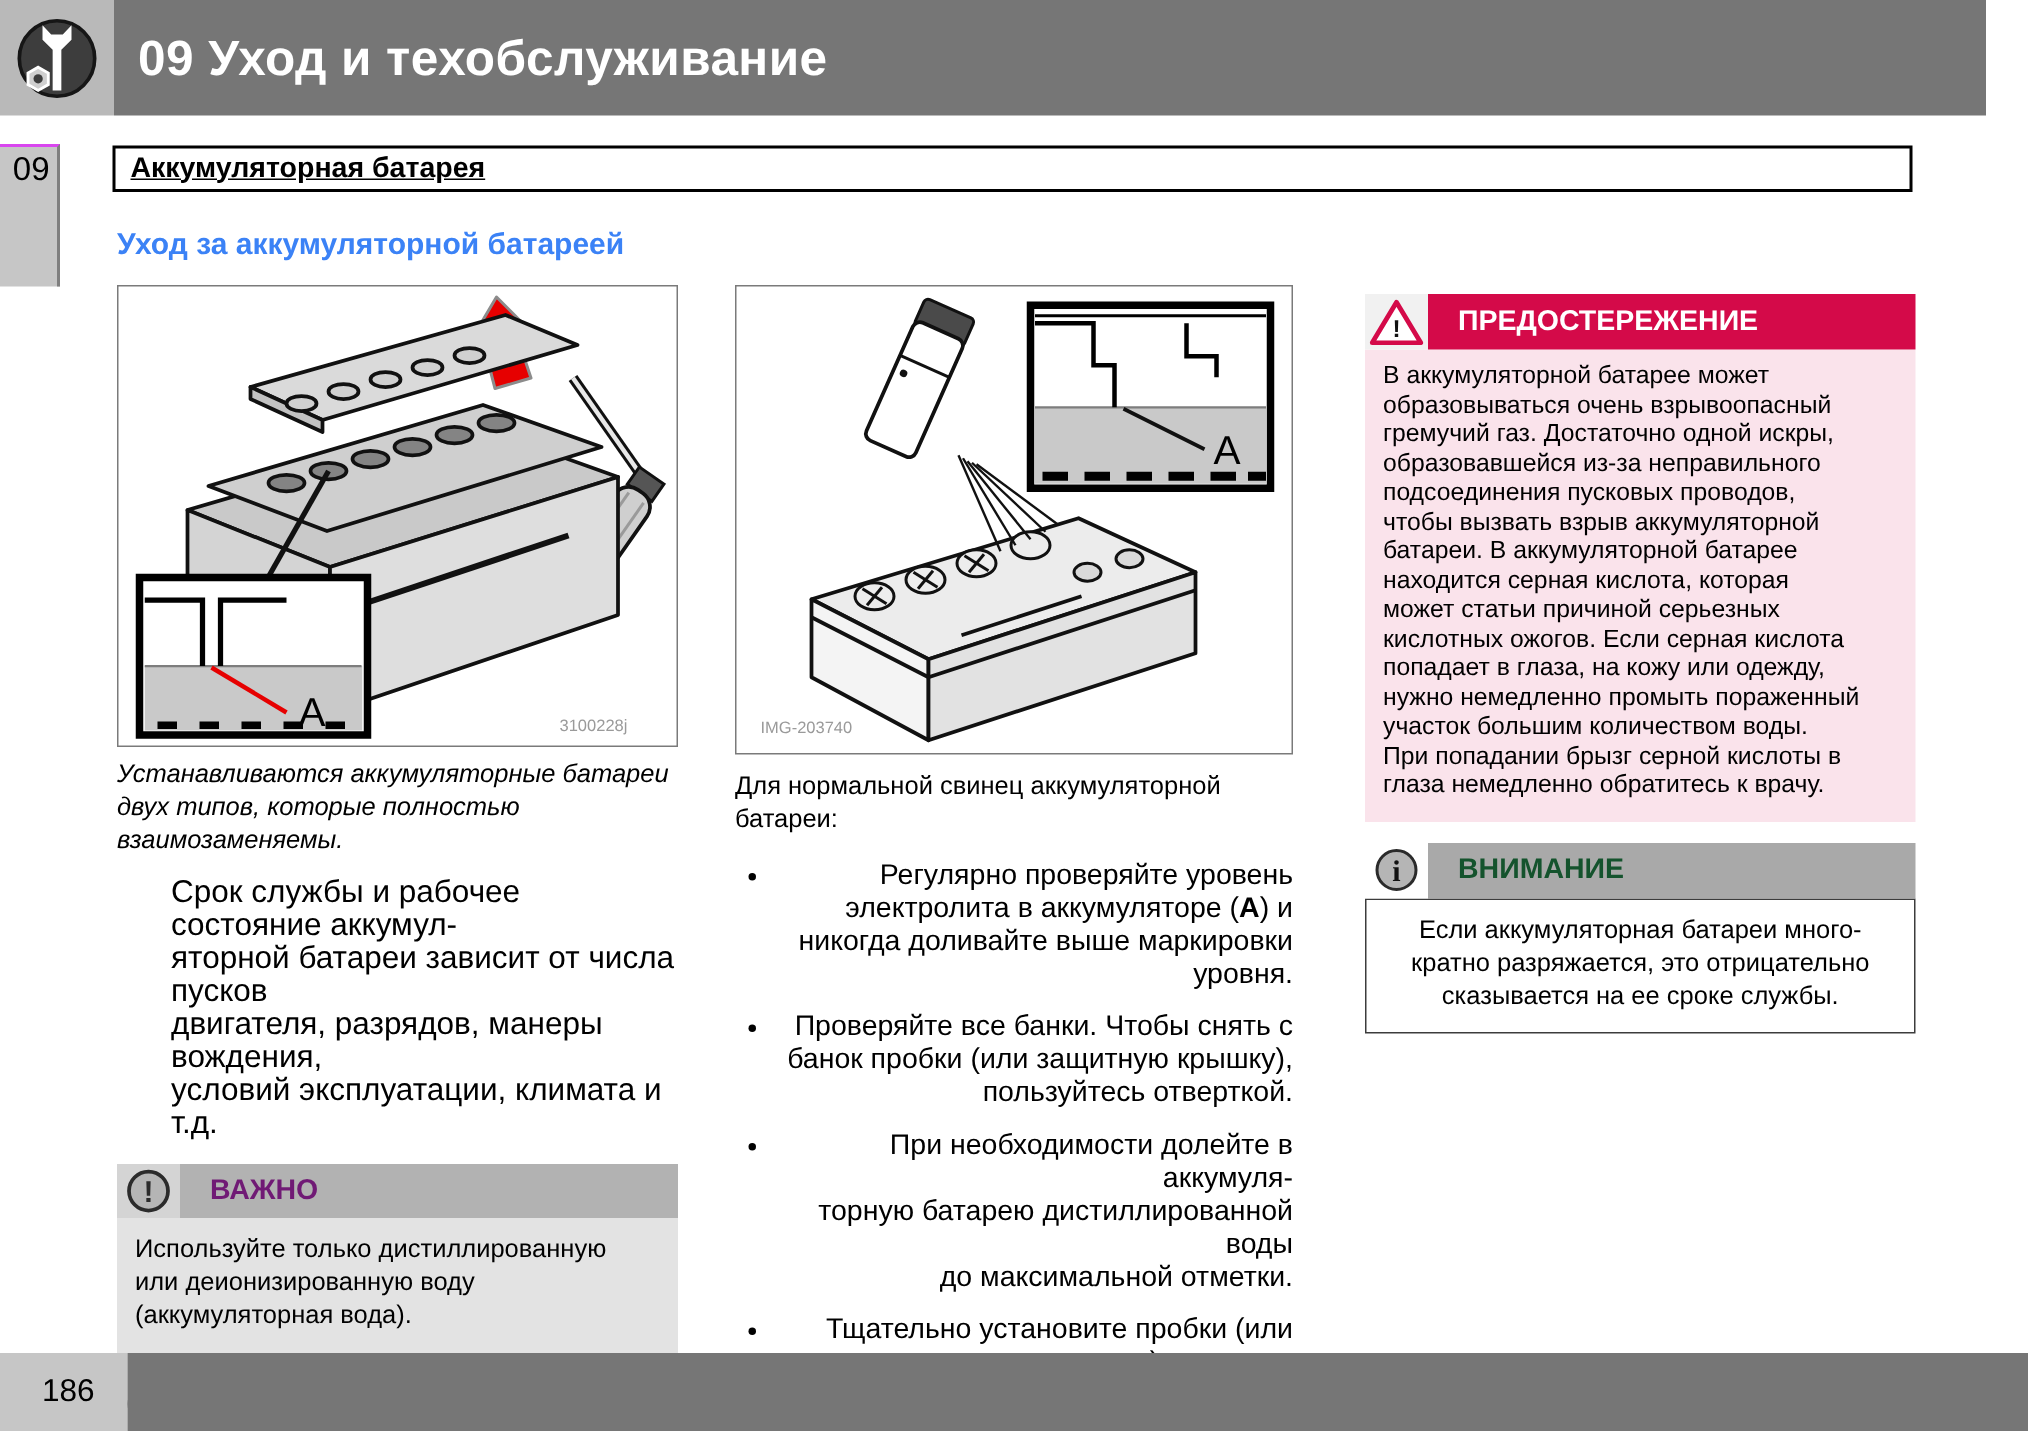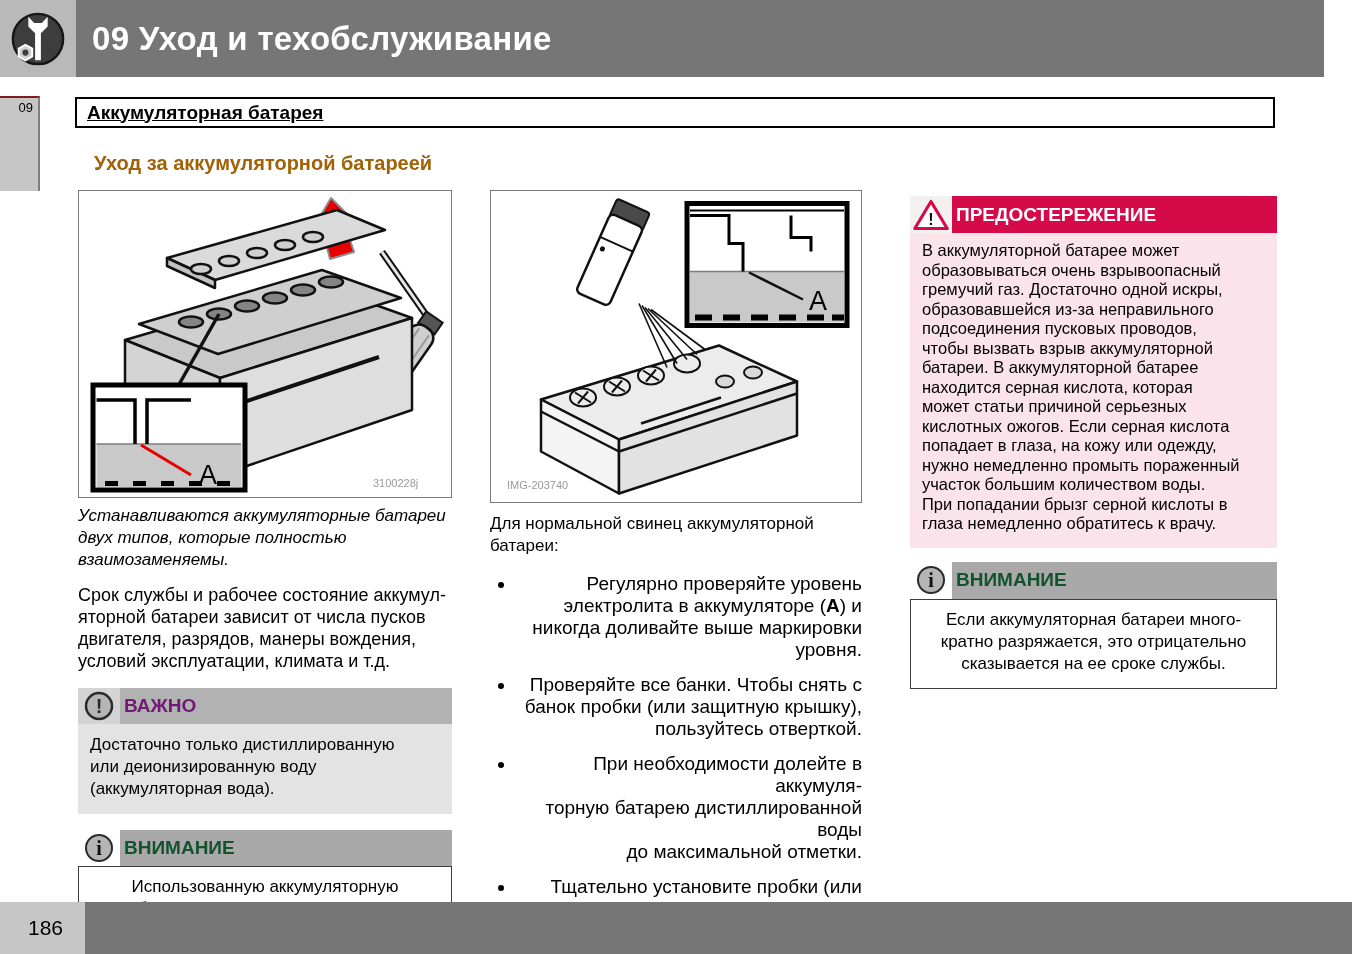--- a/index.html
+++ b/index.html
@@ -4,47 +4,47 @@
 <style>
   html,body{margin:0;padding:0;background:#fff;}
   body{width:1352px;height:954px;position:relative;font-family:"Liberation Sans",sans-serif;color:#000;overflow:hidden;}
 
   
   .hdr-iconbox{position:absolute;left:0;top:0;width:76px;height:77px;background:#b9b9b9;display:flex;align-items:center;justify-content:center;}
   .hdr-band{position:absolute;left:76px;top:0;width:1248px;height:77px;background:#767676;display:flex;align-items:center;}
   .hdr-title{color:#fff;font-size:33px;font-weight:bold;padding-left:16px;letter-spacing:.3px;}
 
   
-  .side-tab{position:absolute;left:0;top:96px;width:40px;height:95px;background:#c6c6c6;border-top:2px solid #7f1d1d;border-right:2px solid #7f7f7f;box-sizing:border-box;font-size:13px;text-align:right;padding:2px 5px 0 0;}
+  .side-tab{position:absolute;left:0;top:96px;width:40px;height:95px;background:#c6c6c6;border-top:2px solid #d946ef;border-right:2px solid #7f7f7f;box-sizing:border-box;font-size:22px;text-align:right;padding:2px 5px 0 0;}
 
   
   .section-box{position:absolute;left:75px;top:97px;width:1200px;height:31px;border:2px solid #000;box-sizing:border-box;background:#fff;display:flex;align-items:center;}
   .section-title{font-size:19px;font-weight:bold;padding-left:10px;text-decoration:underline;}
 
-  .subheading{position:absolute;left:78px;top:152px;font-size:20px;font-weight:bold;color:#a16207;margin-left:16px;}
+  .subheading{position:absolute;left:78px;top:152px;font-size:20px;font-weight:bold;color:#3b82f6;}
 
   
   .col{position:absolute;top:190px;}
   #col1{left:78px;width:374px;}
   #col2{left:490px;width:372px;}
   #col3{left:910px;top:196px;width:367px;}
 
   .figure{border:1px solid #7a7a7a;background:#fff;}
   #fig1{height:306px;}
   #fig2{height:311px;}
   .figure svg{display:block;width:100%;height:100%;}
 
   .caption{font-style:italic;font-size:17px;line-height:22px;margin-top:7px;white-space:pre-line;}
-  .para{font-size:18px;line-height:22px;margin-top:13px;white-space:pre-line;}
+  .para{font-size:21px;line-height:22px;margin-top:13px;white-space:pre-line;margin-left:36px;}
 
   
   .msgbox{margin-top:16px;}
   .msg-header{display:flex;height:36px;}
   .msg-icon{width:42px;display:flex;align-items:center;justify-content:center;flex:none;}
-  .msg-band{flex:1;display:flex;align-items:center;padding-left:4px;font-size:19px;font-weight:bold;}
+  .msg-band{flex:1;display:flex;align-items:center;padding-left:20px;font-size:19px;font-weight:bold;}
   .important .msg-icon{background:#d4d4d4;}
   .important .msg-band{background:#b2b2b2;color:#701a75;}
   .important-body{background:#e3e3e3;padding:10px 12px 14px;font-size:17px;line-height:22px;white-space:pre-line;}
   .note .msg-icon{background:#fff;}
   .note .msg-band{background:#a9a9a9;color:#14532d;}
   .note-body{border:1px solid #3c3c3c;padding:9px 11px 13px;font-size:17px;line-height:22px;white-space:pre-line;text-align:center;}
   .warning .msg-icon{background:#f1f1f1;}
   .warning .msg-band{background:#d40a49;color:#fff;}
   .warning-body{background:#fae3eb;padding:8px 12px 14px;font-size:16.5px;line-height:19.5px;white-space:pre-line;}
 
@@ -154,21 +154,21 @@
   <div class="msgbox important">
     <div class="msg-header">
       <div class="msg-icon">
         <svg width="32" height="32" viewBox="0 0 32 32">
           <circle cx="16" cy="16" r="13" fill="#b5b5b5" stroke="#2b2b2b" stroke-width="2.5"></circle>
           <text x="16" y="23" text-anchor="middle" font-size="20" font-weight="bold" fill="#2b2b2b">!</text>
         </svg>
       </div>
       <div class="msg-band">ВАЖНО</div>
     </div>
-    <div class="important-body">Достаточно только дистиллированную
+    <div class="important-body">Используйте только дистиллированную
 или деионизированную воду
 (аккумуляторная вода).</div>
   </div>
 
   <div class="msgbox note">
     <div class="msg-header">
       <div class="msg-icon">
         <svg width="32" height="32" viewBox="0 0 32 32">
           <circle cx="16" cy="16" r="13" fill="#b5b5b5" stroke="#2b2b2b" stroke-width="2"></circle>
           <text x="16" y="23" text-anchor="middle" font-size="20" font-weight="bold" font-family="Liberation Serif, serif" fill="#111">i</text>

